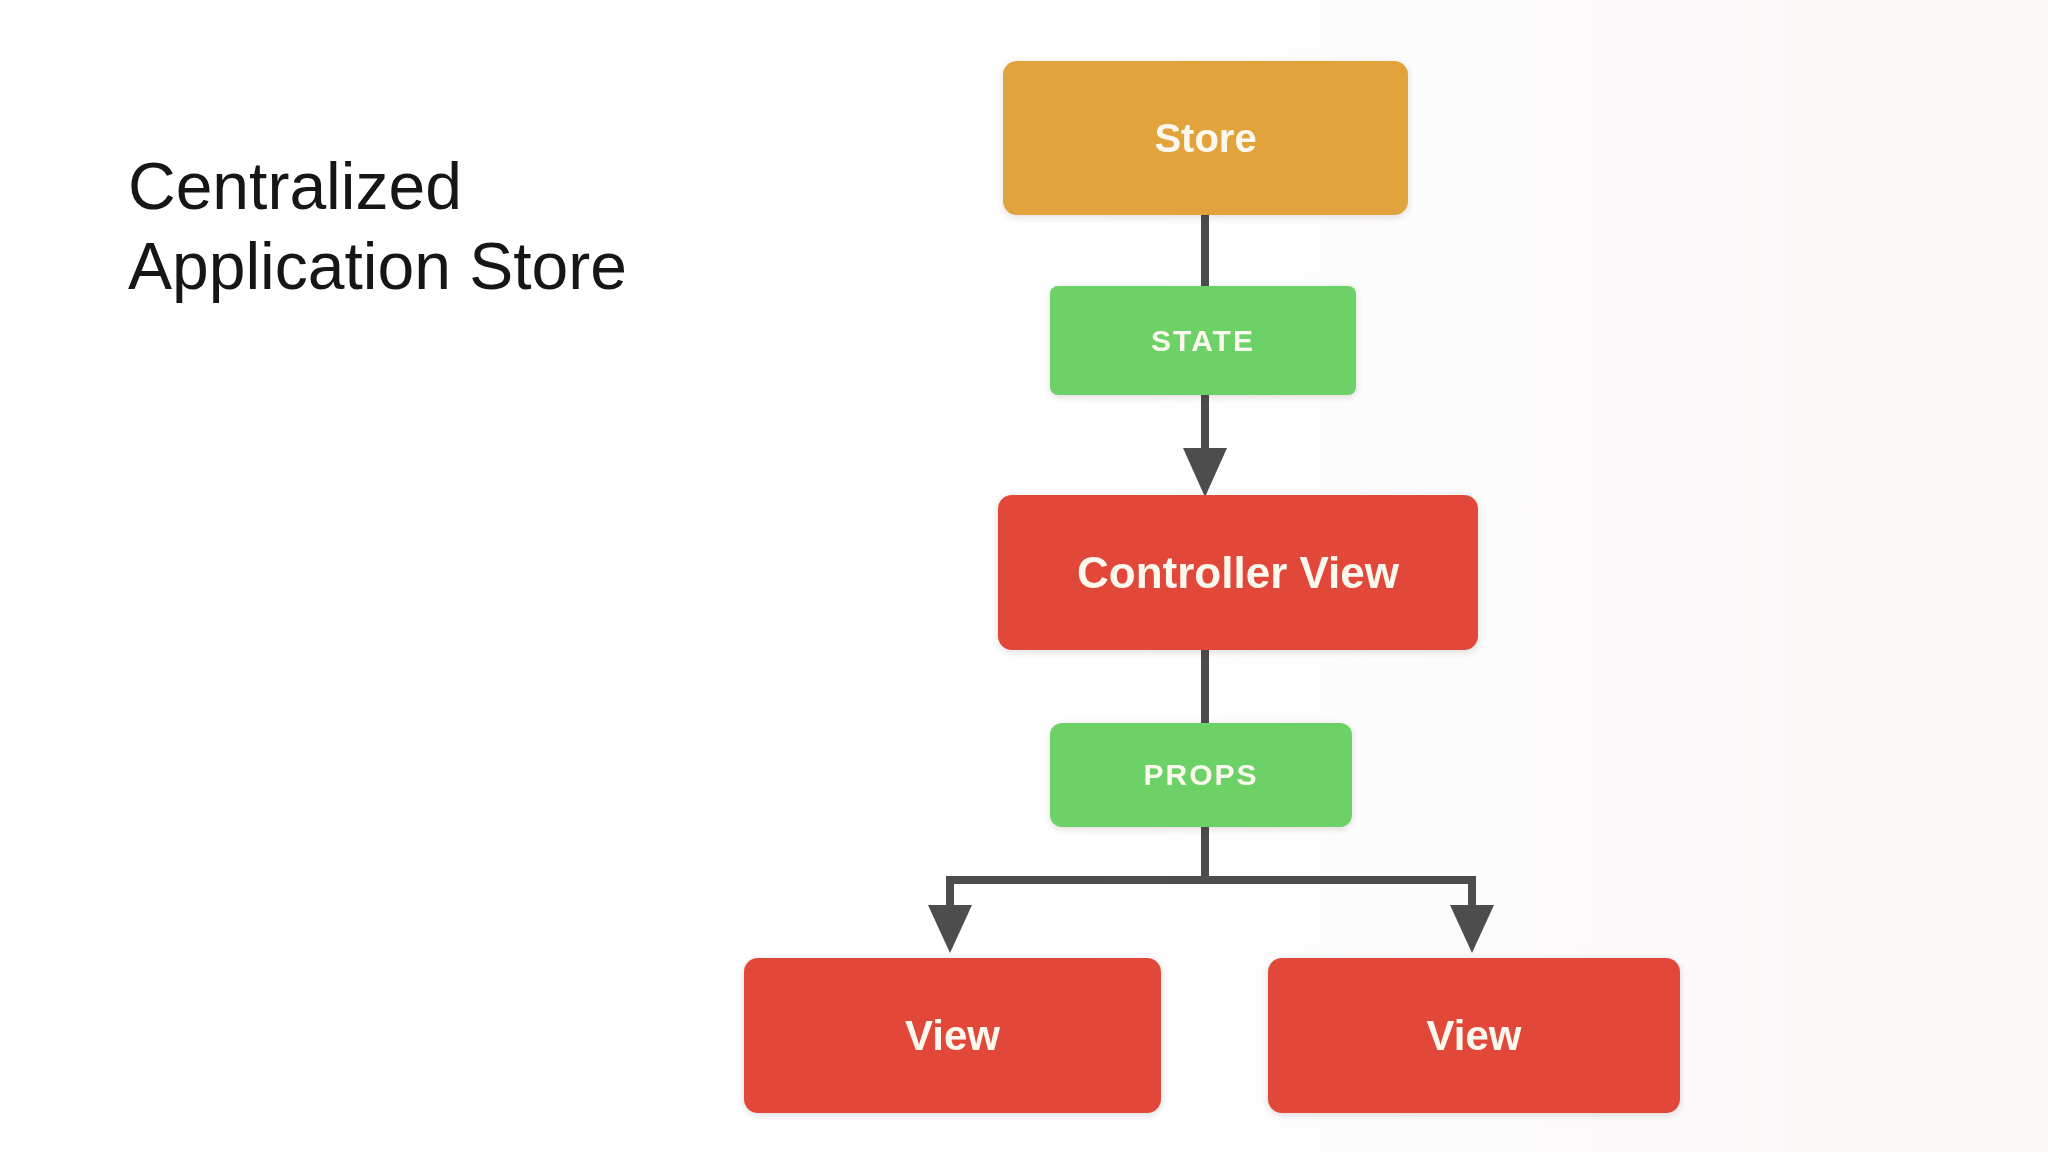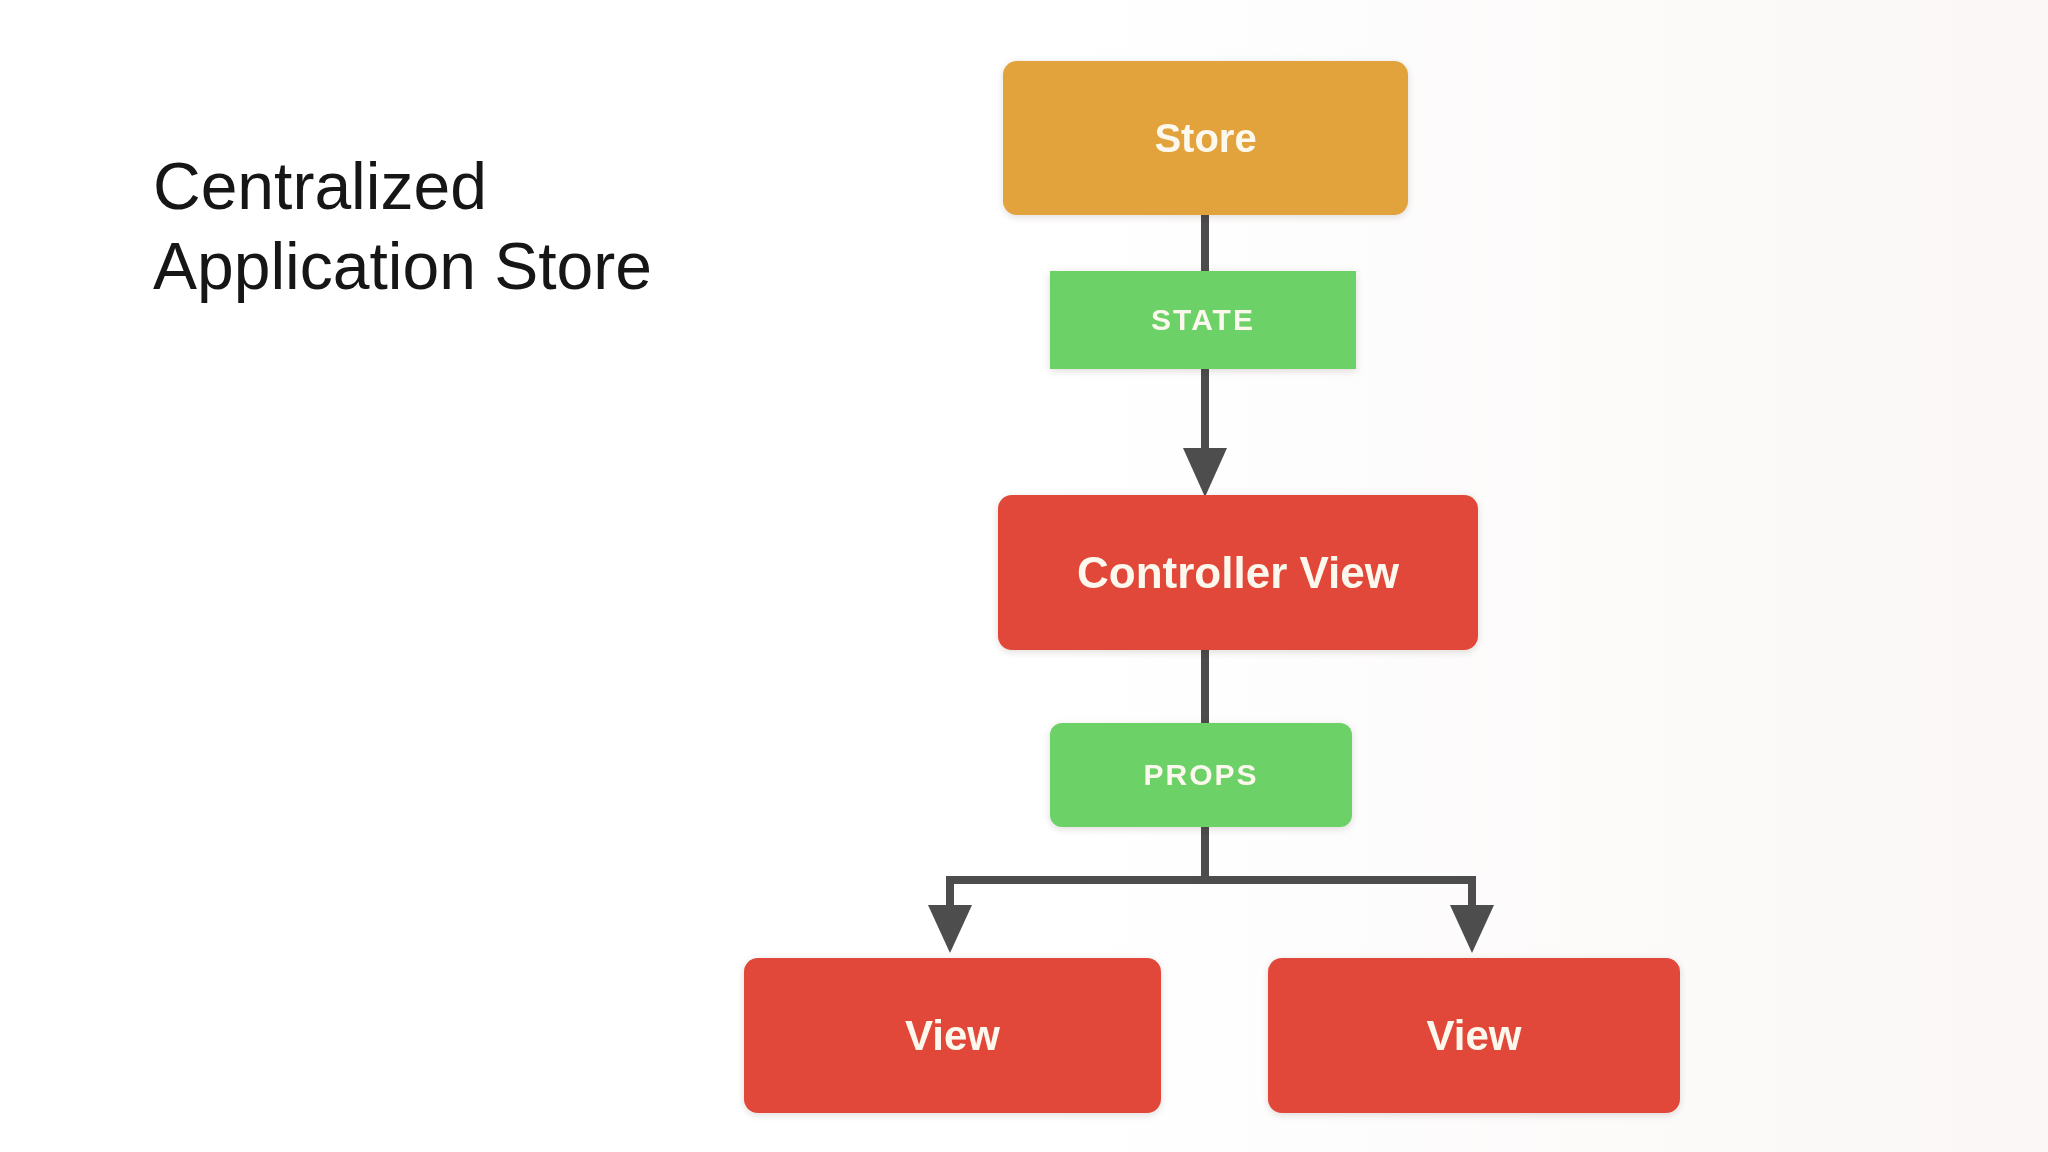--- a/index.html
+++ b/index.html
@@ -6,21 +6,21 @@
   .canvas {
     position: relative;
     width: 2048px;
     height: 1152px;
     overflow: hidden;
     background: linear-gradient(90deg, var(--background) 0%, var(--background) 52%, var(--background-tint) 100%);
     font-family: "Liberation Sans", sans-serif;
   }
   .title {
     position: absolute;
-    left: 153px;
+    left: 128px;
     top: 146px;
     font-size: 66px;
     line-height: 80px;
     font-weight: 300;
     color: var(--title-text);
     white-space: nowrap;
   }
   .connectors {
     position: absolute;
     left: 0; top: 0;
@@ -43,21 +43,21 @@
     z-index: 2;
     display: flex;
     align-items: center;
     justify-content: center;
     color: var(--node-text);
     font-weight: bold;
     border-radius: 14px;
     box-shadow: 0 0 10px rgba(0,0,0,0.05), 0 3px 7px rgba(60,30,20,0.10);
   }
   .n-store      { left: 1003px; top:  61px; width: 405px; height: 154px; font-size: 40px; }
-  .n-state      { left: 1050px; top: 271px; width: 306px; height:  98px; font-size: 30px; letter-spacing: 2px; border-radius: 0; }
+  .n-state      { left: 1050px; top: 286px; width: 306px; height:  109px; font-size: 30px; letter-spacing: 2px; border-radius: 8px; }
   .n-controller { left:  998px; top: 495px; width: 480px; height: 155px; font-size: 44px; }
   .n-props      { left: 1050px; top: 723px; width: 302px; height: 104px; font-size: 30px; letter-spacing: 2px; border-radius: 12px; }
   .n-view-left  { left:  744px; top: 958px; width: 417px; height: 155px; font-size: 42px; }
   .n-view-right { left: 1268px; top: 958px; width: 412px; height: 155px; font-size: 42px; }
 </style>
 </head>
 <body>
 
 <div class="canvas">
 

